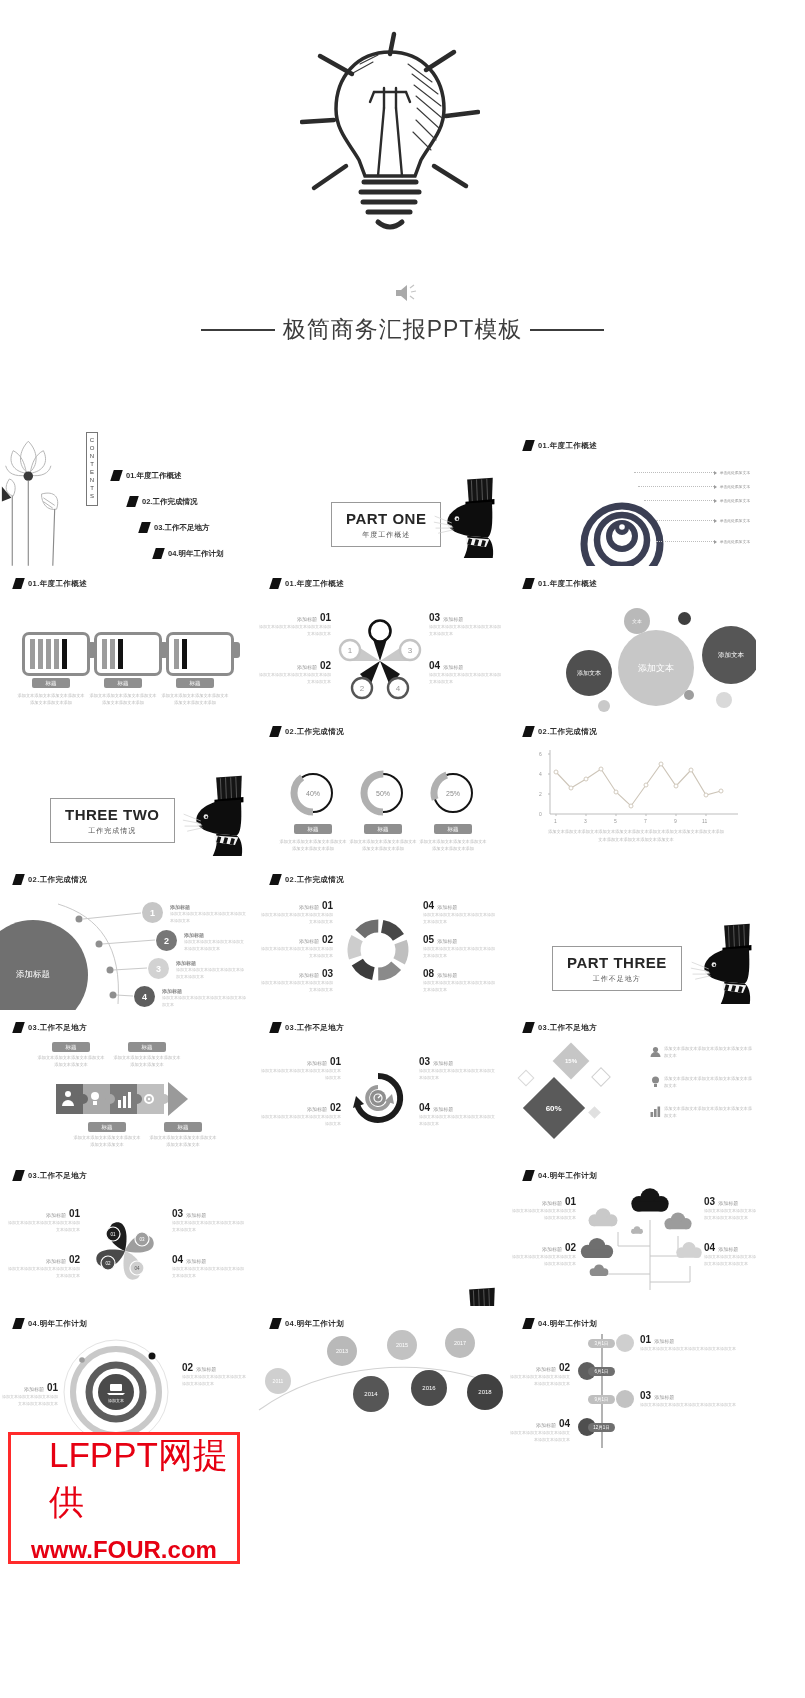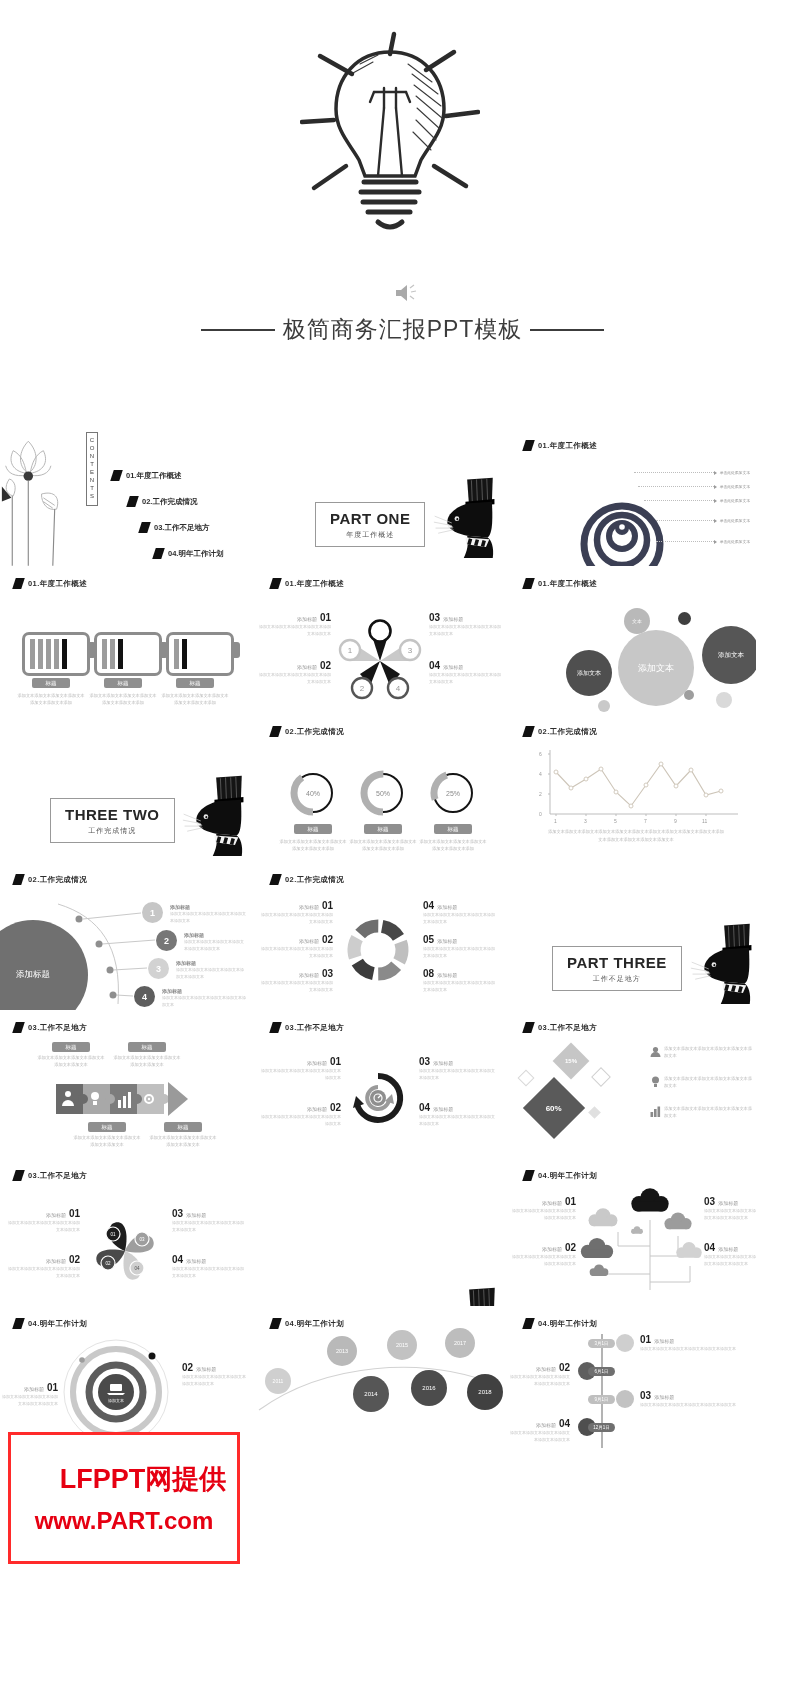--- a/index.html
+++ b/index.html
@@ -34,21 +34,21 @@
   .dia span{transform:rotate(-45deg);color:#fff;font-weight:bold;}
   .ldr{position:absolute;display:flex;align-items:center;}
   .ldr .ln{border-top:1px dotted #bdbdbd;flex:1;}
   .ldr .ar{width:0;height:0;border-left:3px solid #9a9a9a;border-top:2px solid transparent;border-bottom:2px solid transparent;}
   .ldr .tx{font-size:3.8px;color:#8f8f8f;margin-left:3px;white-space:nowrap;}
   .vtxt{writing-mode:vertical-rl;text-orientation:upright;letter-spacing:2px;}
   .citem{display:flex;align-items:center;gap:5px;position:absolute;}
   .citem .t{font-size:7.5px;font-weight:bold;color:#2e2e2e;white-space:nowrap;}
   .wm{position:absolute;left:8px;top:1432px;width:232px;height:132px;border:3px solid #ff2a2a;background:#fff;
       display:flex;flex-direction:column;align-items:center;justify-content:center;gap:10px;box-sizing:border-box;}
-  .wm .l1{font-size:27px;font-weight:bold;margin-left:38px;}
+  .wm .l1{font-size:35px;font-weight:normal;margin-left:38px;}
   .wm .l2{font-size:24px;font-weight:bold;}
   .ttl-row{position:absolute;left:0;top:314px;width:805px;display:flex;align-items:center;justify-content:center;gap:8px;}
   .ttl-row .dash{width:74px;height:2px;background:#3c3c3c;}
   .ttl-row .tt{font-size:23px;color:#3c3c3c;letter-spacing:1px;white-space:nowrap;}
 </style>
 </head>
 <body>
 
 <div class="page">
 
@@ -161,21 +161,21 @@
       <i style="width:9px;height:11px;background:#111;transform:skewX(-18deg)"></i>
       <span class="t">03.工作不足地方</span>
     </div>
     <div class="citem" style="left:154px;top:130px">
       <i style="width:9px;height:11px;background:#111;transform:skewX(-18deg)"></i>
       <span class="t">04.明年工作计划</span>
     </div>
   </div>
 
   <div class="sl" style="left:253px;top:418px">
-    <div class="pbox" style="left:62px;top:84px">
+    <div class="pbox" style="left:78px;top:84px">
       <div class="a">PART ONE</div>
       <div class="c">年度工作概述</div>
     </div>
     <svg class="abs" style="left:180px;top:50px" width="70" height="98">
       <use href="#cat" width="70" height="98"></use>
     </svg>
   </div>
 
   <div class="sl" style="left:506px;top:418px">
     <div class="hd" style="left:18px;top:22px">
@@ -817,16 +817,16 @@
       <div class="r">
           <span class="ttl">添加标题</span>
           <b class="num">04</b>
         </div>
       <div class="bd2">添加文本添加文本添加文本添加文本添加文本添加文本</div>
     </div>
   </div>
 
   <div class="wm">
     <div class="l1" style="color: rgb(230, 0, 18);">LFPPT网提供</div>
-    <div class="l2" style="color: rgb(230, 0, 18);">www.PART.com</div>
+    <div class="l2" style="color: rgb(230, 0, 18);">www.FOUR.com</div>
   </div>
 
 </div>
 
 </body></html>

